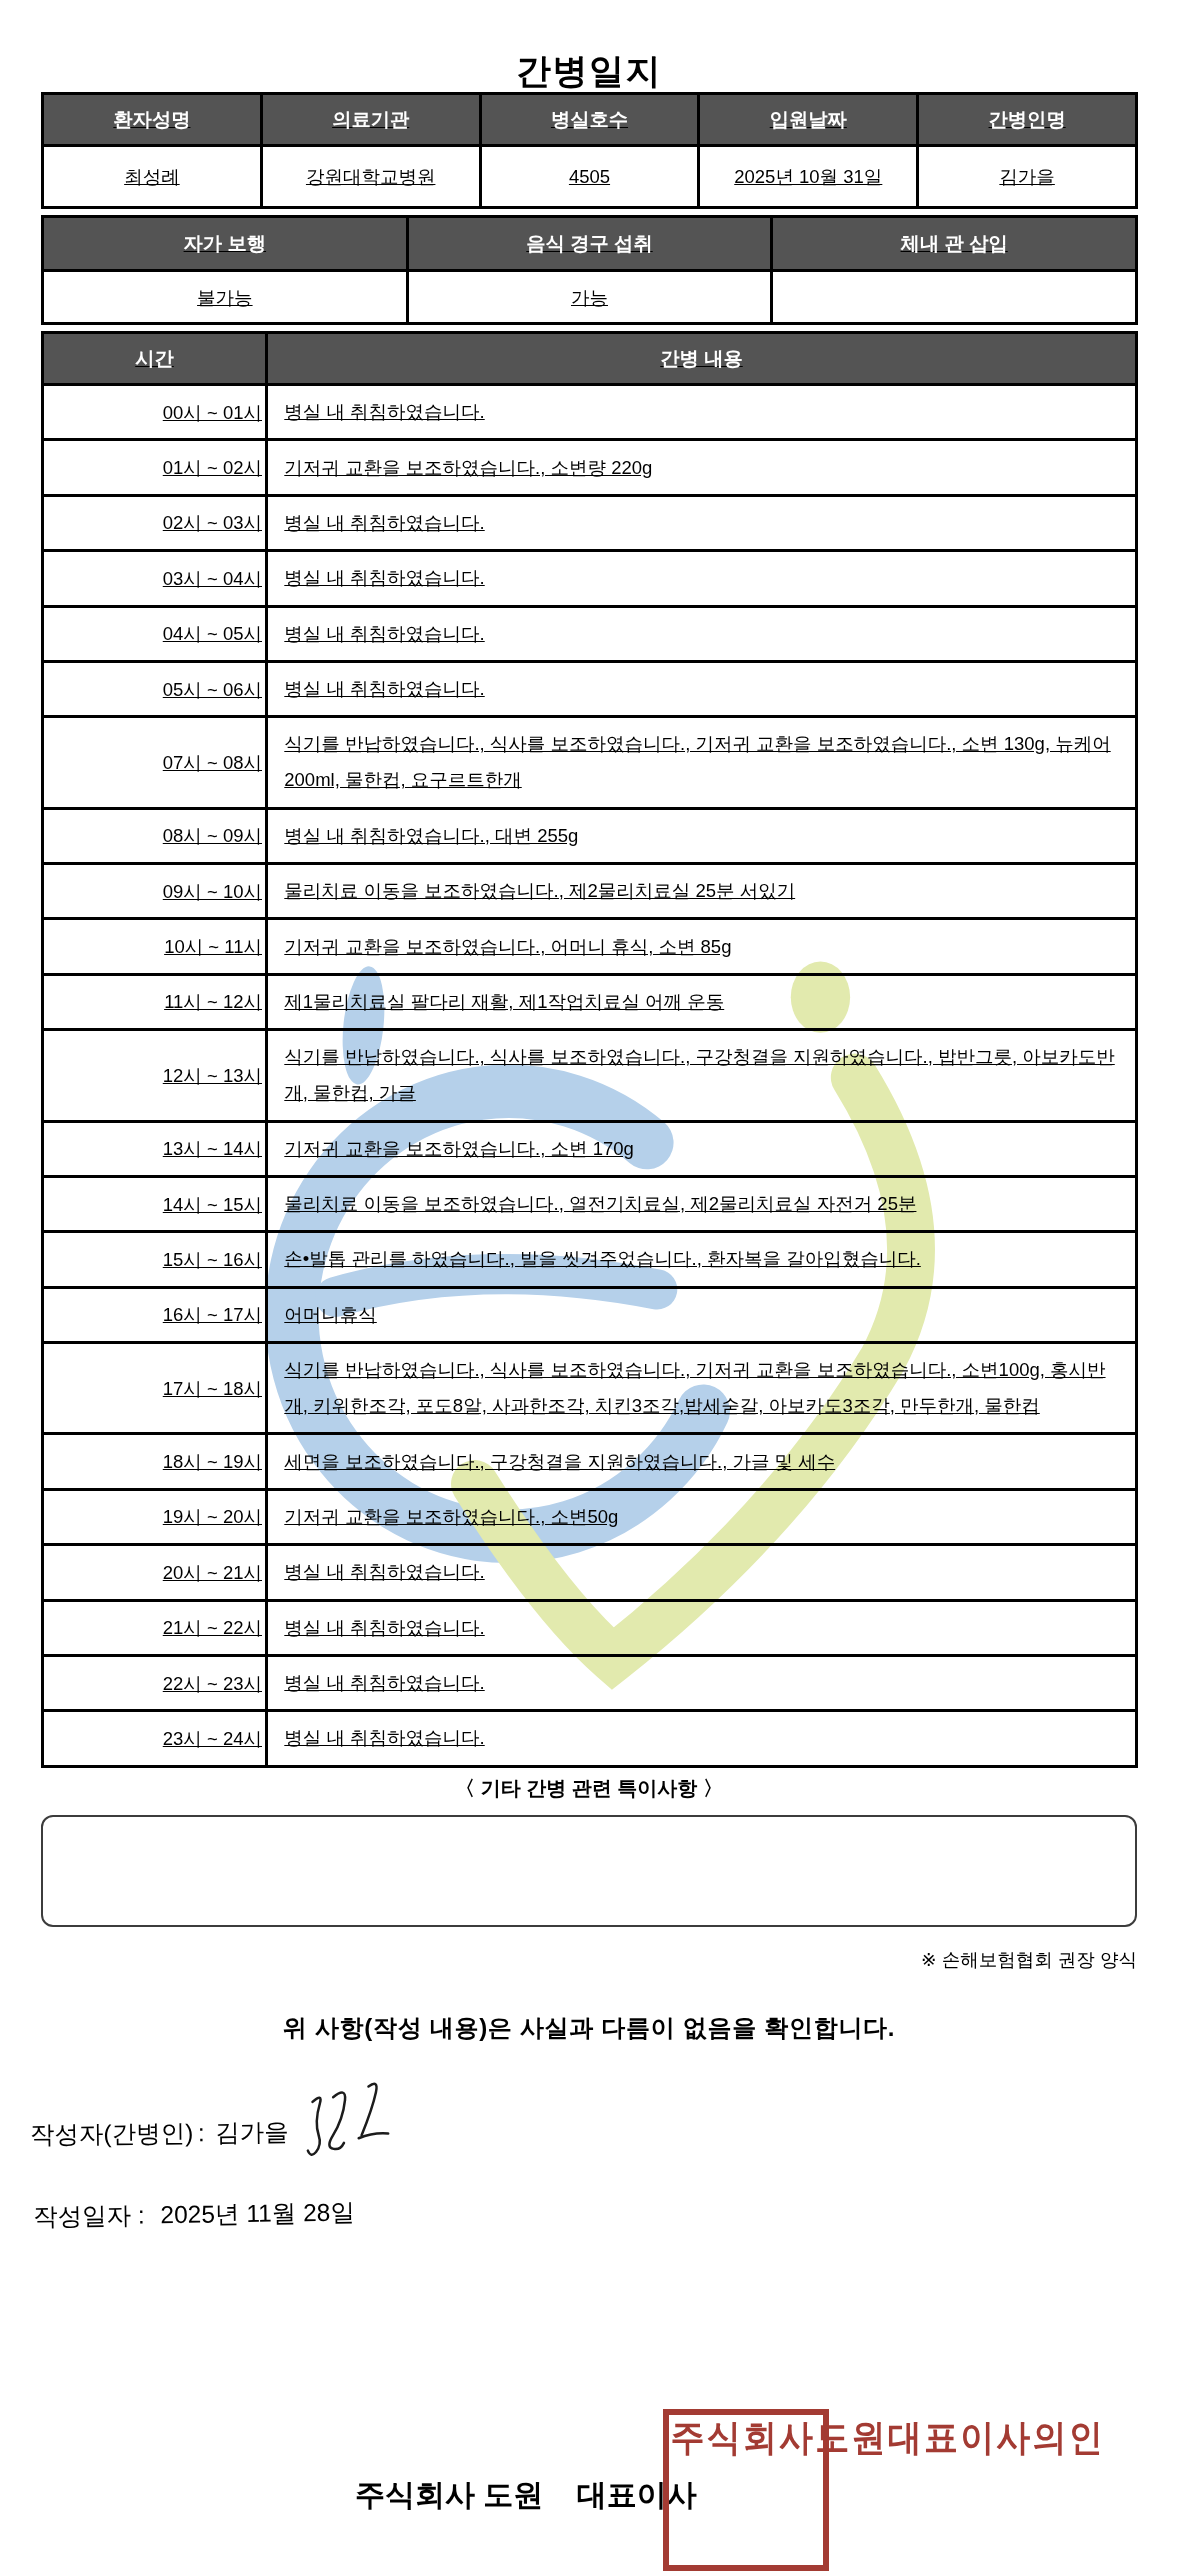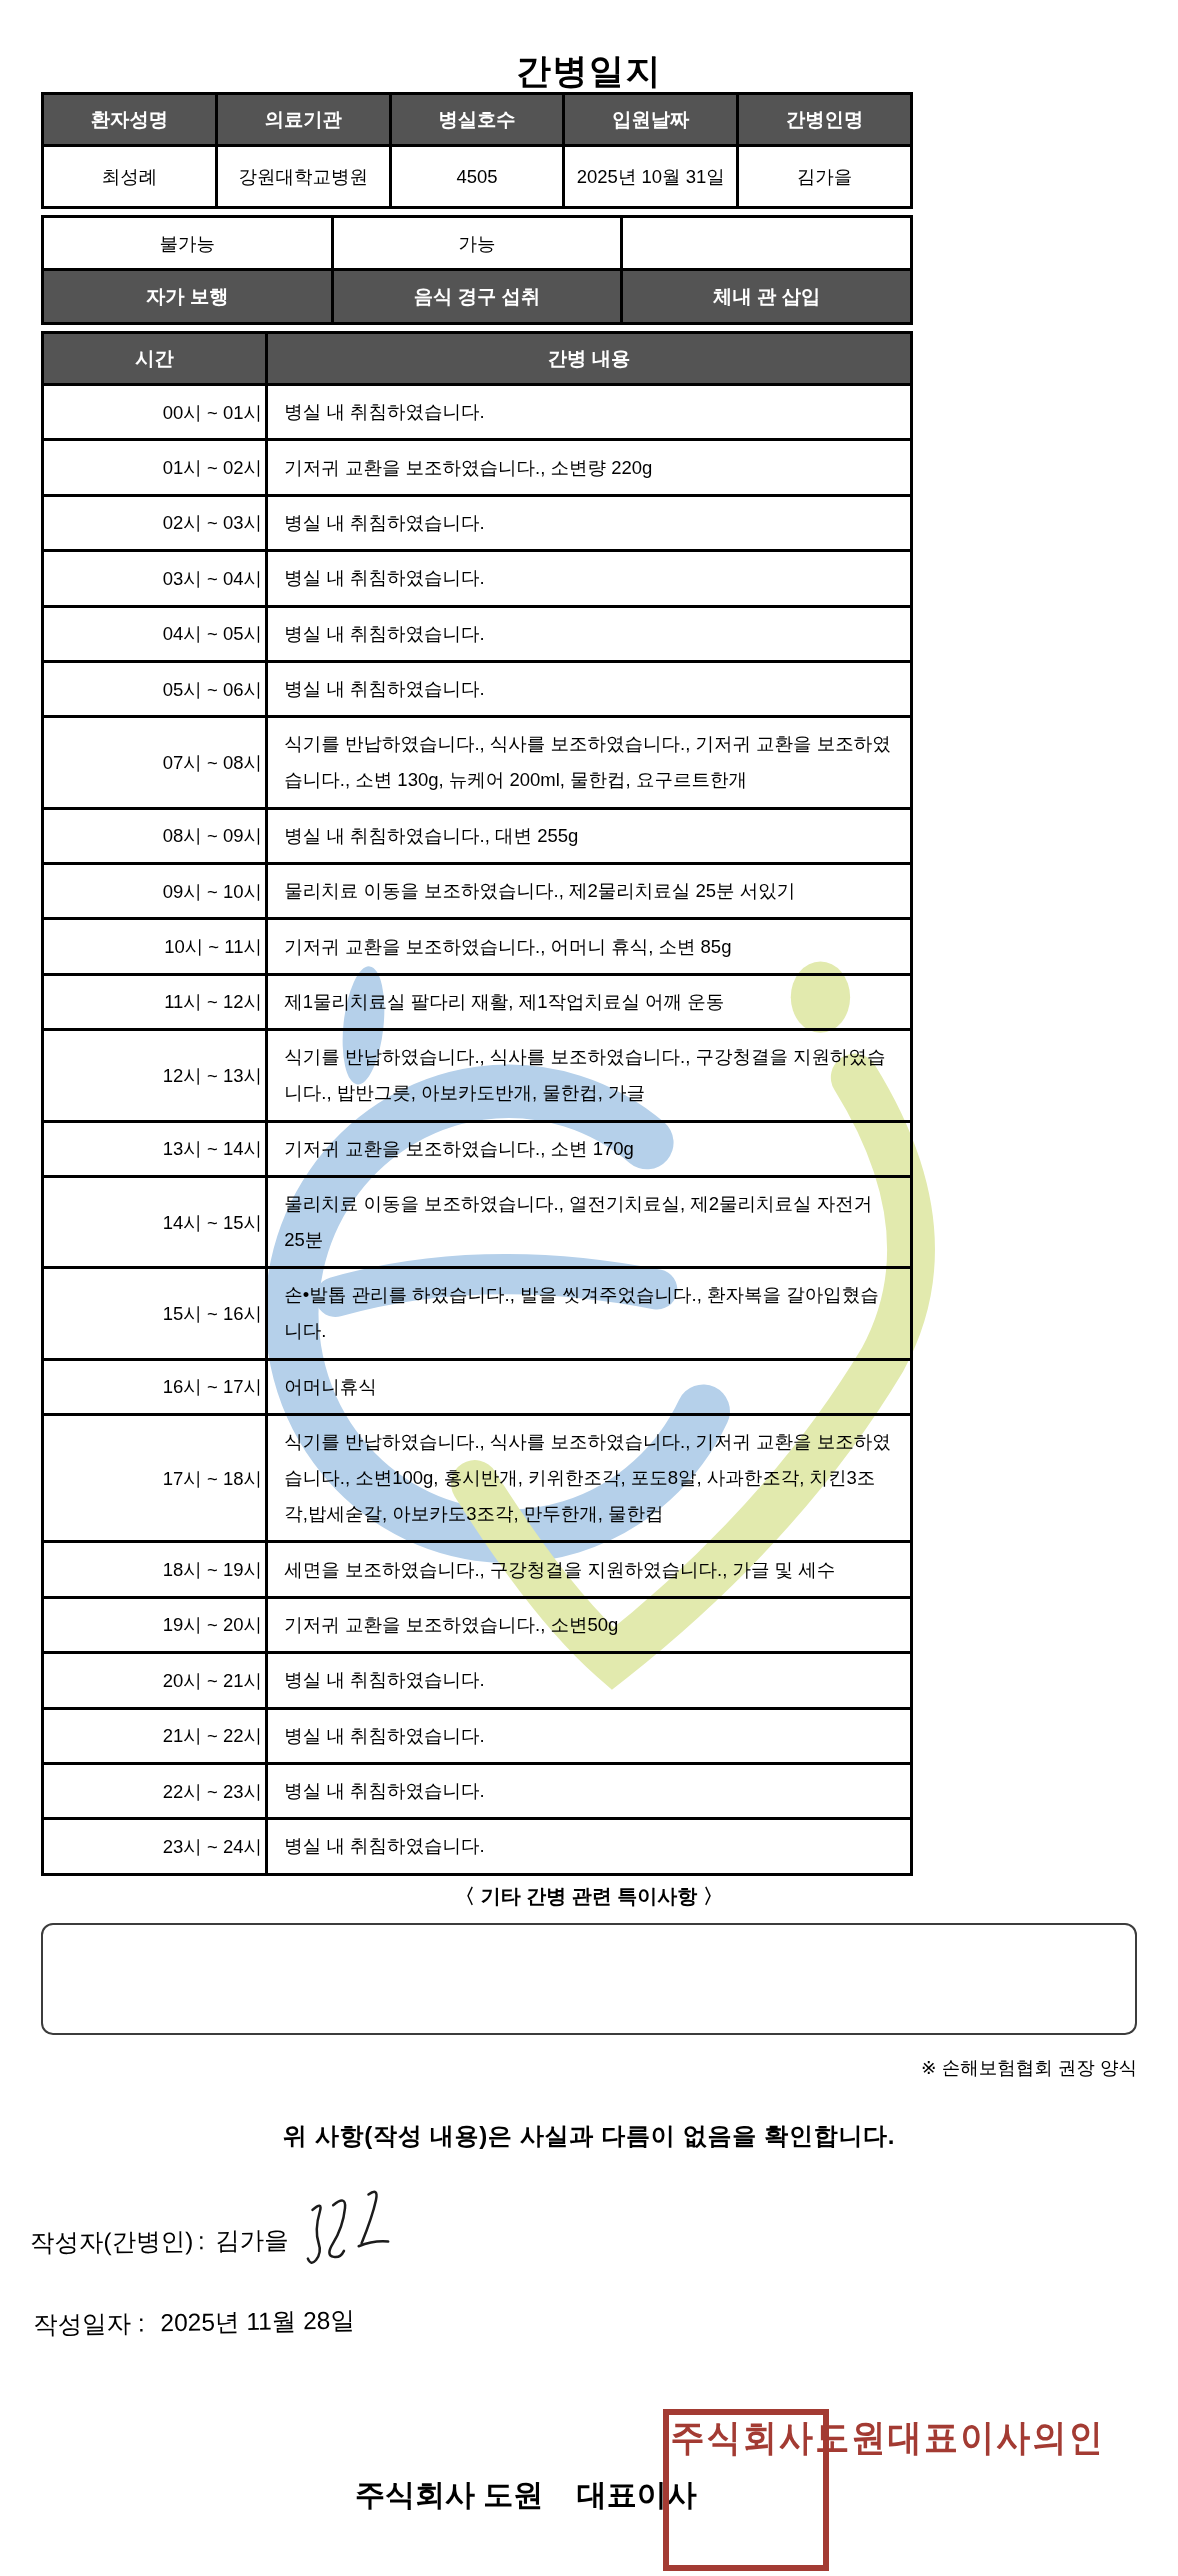--- a/index.html
+++ b/index.html
@@ -8,21 +8,21 @@
   .watermark{position:absolute;left:0;top:0;z-index:0;pointer-events:none;}
   .content-layer{position:relative;z-index:1;}
 
   .doc-title{margin-top:50px;text-align:center;font-size:35px;font-weight:700;letter-spacing:1.5px;line-height:42px;}
 
   .meta-row{display:flex;justify-content:space-between;align-items:flex-end;
             margin:88px 33px 9px 30px;font-size:18.5px;}
   .meta-left{display:flex;align-items:center;gap:7.4px;font-weight:400;}
   .bullet-square{display:inline-block;width:15px;height:19.3px;background:#000;}
 
-  table{border-collapse:collapse;table-layout:fixed;margin-left:41px;width:872px;background:transparent;}
+  table{border-collapse:collapse;table-layout:fixed;margin-left:41px;width:1097px;background:transparent;text-decoration:underline;}
   th,td{border:3px solid #000;overflow:hidden;}
   th{background:#545454;color:#fff;font-weight:700;font-size:19.3px;text-align:center;}
   td{font-size:18.5px;background:transparent;}
 
   .t1{margin-bottom:6px;}
   .t1 th{height:47px;}
   .t1 td{height:57px;text-align:center;}
 
   .t2{margin-bottom:6px;}
   .t2 th{height:49px;}
@@ -88,28 +88,28 @@
         <td>4505</td>
         <td>2025년 10월 31일</td>
         <td>김가을</td>
       </tr>
     </tbody>
       </table>
 
     <table class="t2">
       <tbody>
           <tr>
+        <th>자가 보행</th>
+        <th>음식 경구 섭취</th>
+        <th>체내 관 삽입</th>
+      </tr>
+      <tr>
         <td>불가능</td>
         <td>가능</td>
         <td></td>
-      </tr>
-      <tr>
-        <th>자가 보행</th>
-        <th>음식 경구 섭취</th>
-        <th>체내 관 삽입</th>
       </tr>
     </tbody>
       </table>
 
     <table class="care">
       <colgroup>
           <col style="width:224px">
           <col>
         </colgroup>
       <thead>

